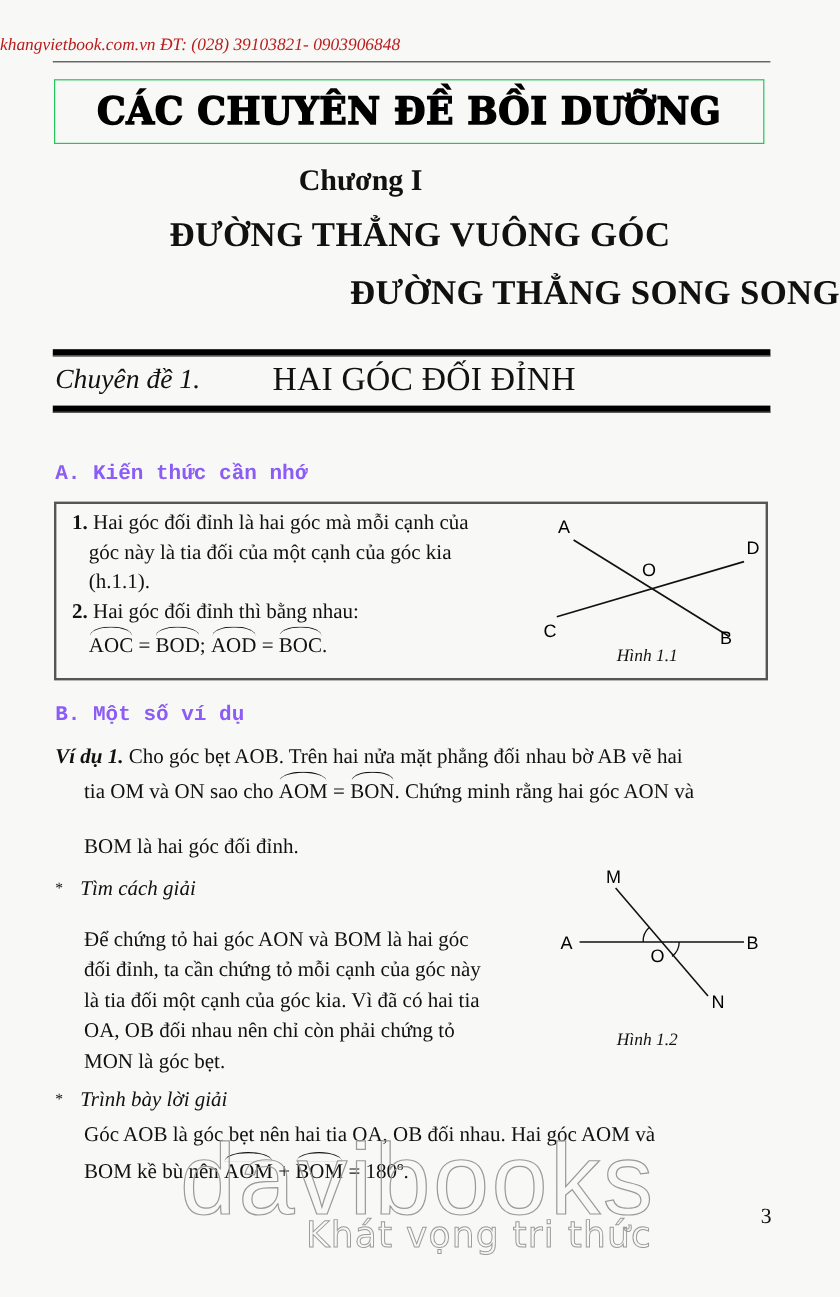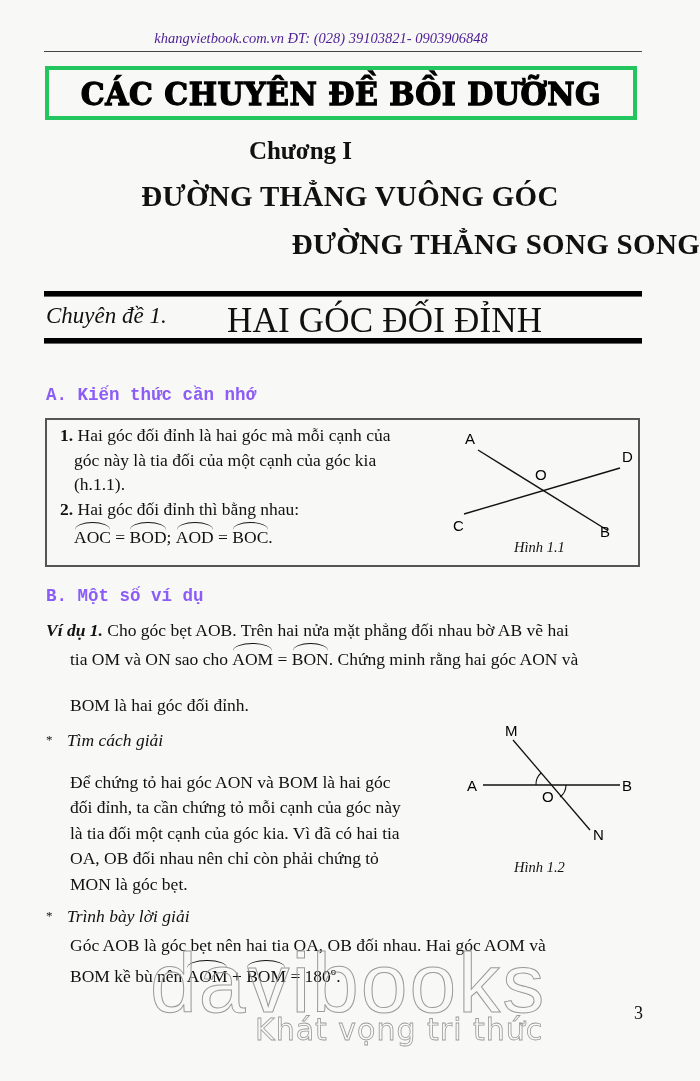--- a/index.html
+++ b/index.html
@@ -3,40 +3,40 @@
 <meta charset="utf-8">
 <style>
   html, body { margin:0; padding:0; }
   body {
     width:700px; height:1081px; position:relative; overflow:hidden;
     background:#f8f8f6; color:#111;
     font-family:"Liberation Serif", "DejaVu Serif", serif;
   }
   .abs { position:absolute; }
   .header-text {
-    left:0; right:58px; top:30px; text-align:center;
-    font-style:italic; font-size:14.5px; color:#4c1d95;
+    left:0; right:58px; top:30px; text-align:left;
+    font-style:italic; font-size:14.5px; color:#b91c1c;
   }
   .header-rule { left:44px; width:598px; top:51px; height:1px; background:#444; }
   .title-box {
     left:45px; top:66px; width:592px; height:54px;
-    border:4px solid #22c55e; box-sizing:border-box;
+    border:1px solid #22c55e; box-sizing:border-box;
     display:flex; align-items:center; justify-content:center;
   }
   .title-box span {
     font-family:"DejaVu Serif", serif; font-weight:900; font-size:30px;
     letter-spacing:0.5px; transform:scaleY(1.05); color:#000;
     -webkit-text-stroke:1.2px #000;
   }
   .chapter { left:0; width:601px; top:137px; text-align:center; font-size:25px; font-weight:bold; }
   .chap-t1 { left:0; width:700px; top:180px; text-align:center; font-size:29px; font-weight:bold; letter-spacing:0.3px; }
   .chap-t2 { left:0; width:700px; top:228px; text-align:right; font-size:29px; font-weight:bold; letter-spacing:0.3px; }
   .thick-rule { left:44px; width:598px; height:5px; background:#000; border-bottom:1px solid #666; }
   .topic-label { left:46px; top:303px; font-style:italic; font-size:23px; }
-  .topic-title { left:227px; top:301px; font-size:35px; letter-spacing:0.2px; font-family:"Liberation Sans Narrow","Liberation Serif",serif; }
+  .topic-title { left:227px; top:301px; font-size:28px; letter-spacing:0.2px; font-family:"Liberation Sans Narrow","Liberation Serif",serif; }
   .sec-head {
     font-family:Liberation Mono, monospace; font-weight:bold; font-size:17.5px; color:#8b5cf6;
   }
   .know-box {
     left:45px; top:418px; width:595px; height:149px;
     border:2px solid #555; box-sizing:border-box;
   }
   .know-text { left:60px; top:423px; width:380px; font-size:17.5px; line-height:24.5px; }
   .know-text .num { font-weight:bold; }
   .indent { padding-left:14px; }

